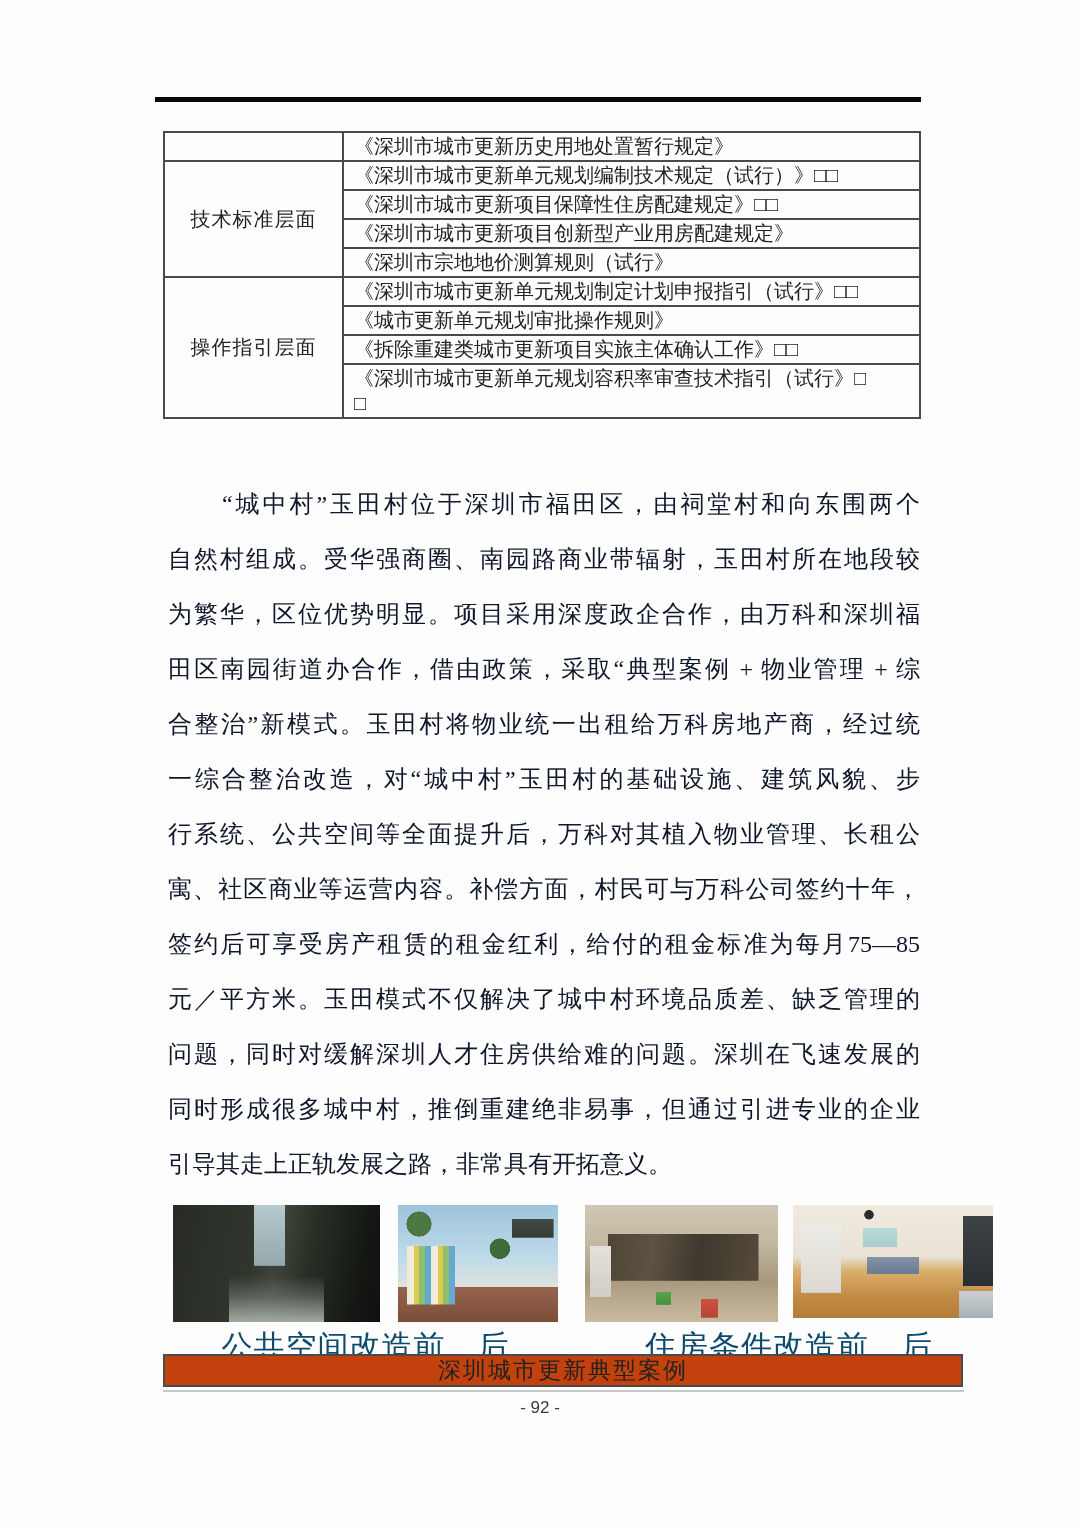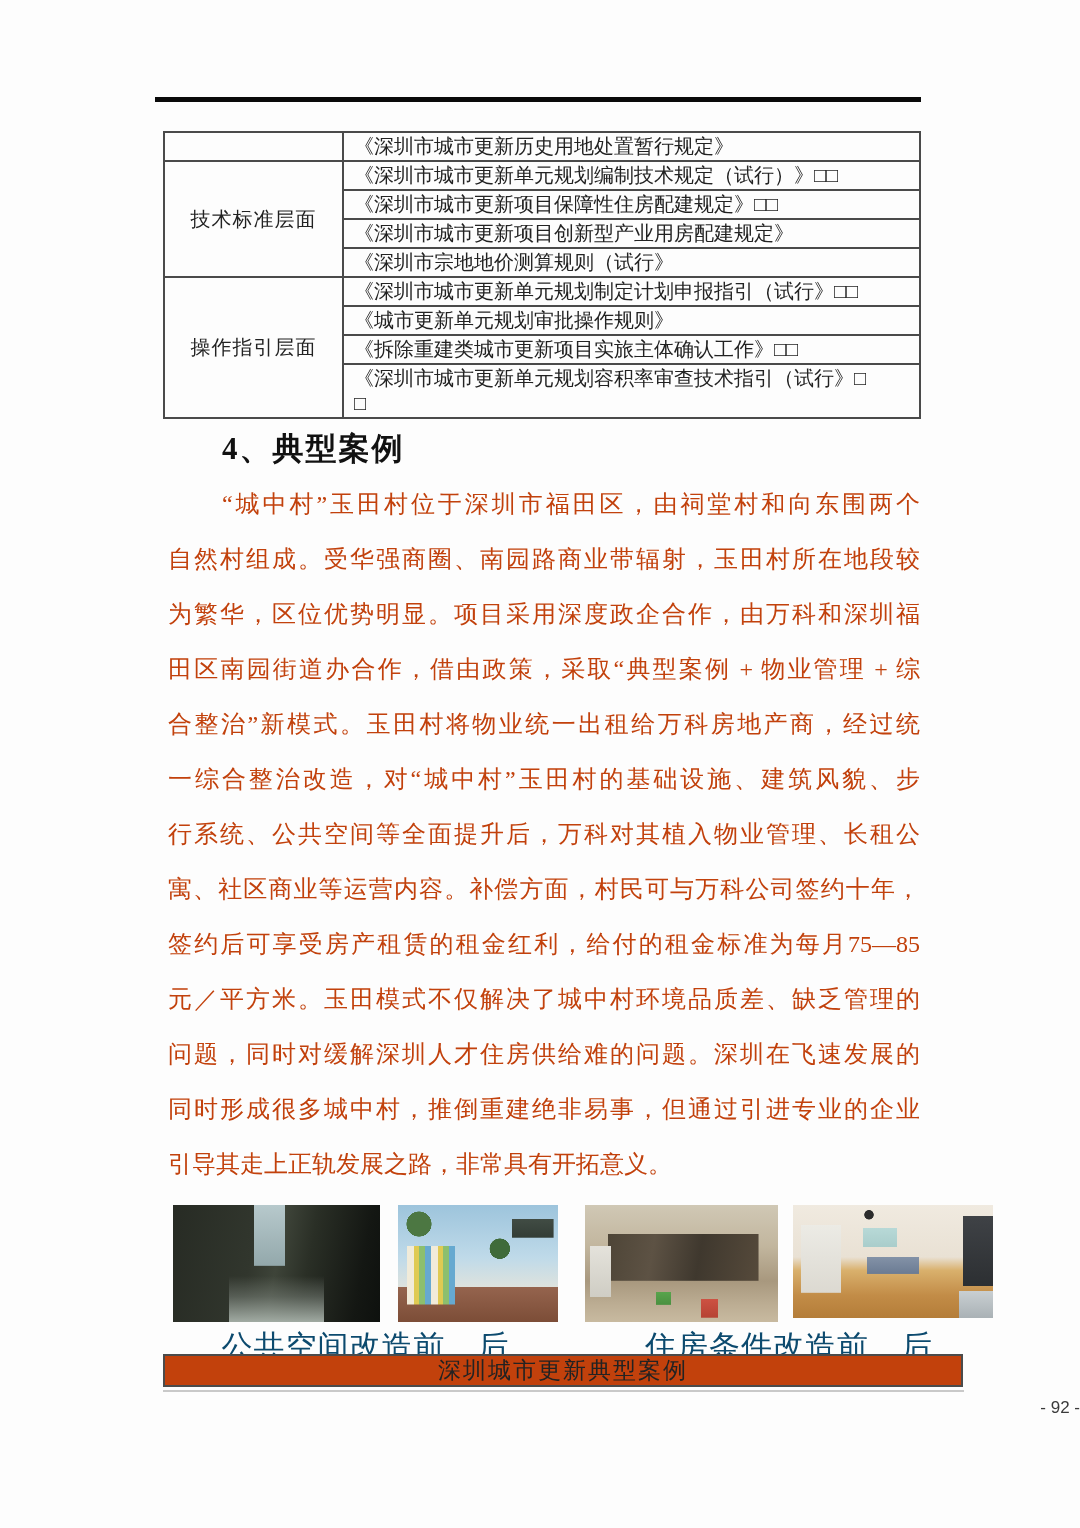--- a/index.html
+++ b/index.html
@@ -26,21 +26,21 @@
   }
   td.cat { width:179px; text-align:center; padding:1px 4px; letter-spacing:1px; }
   td.item { white-space:pre-wrap;border-radius:9px; }
   
   .section-heading {
     position:absolute; left:222px; top:428px;
     font-size:31px; font-weight:bold; color:#111; letter-spacing:2px;
   }
   .body-text { position:absolute; left:168px; top:477px; width:752px; }
   .bl {
-    height:55px; line-height:55px; font-size:24px; color:#c2410c;
+    height:55px; line-height:55px; font-size:24px; color:#0f172a;
     text-align:justify; text-align-last:justify; overflow:hidden;
   }
   .bl.first { padding-left:54px; }
   .bl.last  { text-align-last:left; }
   
   .photo { position:absolute; top:1205px; height:117px; }
   .photo.p1 { left:173px; width:207px;
     background:
       linear-gradient(to top, rgba(168,178,170,.95), rgba(120,128,120,.55) 40%, rgba(0,0,0,0) 72%) 50% 100% / 46% 55% no-repeat,
       linear-gradient(to bottom,#b7c9cc,#93a8ab) 46% 0 / 15% 52% no-repeat,
@@ -85,21 +85,21 @@
     border:2px solid #4b4b4b; text-align:center;
     font-size:23px; line-height:29px; color:#222; letter-spacing:2px;
     background:#c2410c;
   }
   .faint-rule {
     position:absolute; left:163px; top:1390px; width:801px; height:2px;
     background:#c9c9c9;
   }
   .footer-page {
     position:absolute; left:0; top:1398px; width:100%;
-    text-align:right; font-size:17px; color:#3a3a3a;
+    text-align:center; font-size:17px; color:#3a3a3a;
     font-family:"Liberation Sans","DejaVu Sans",sans-serif;
   }
 </style>
 </head>
 <body>
 
 <div class="page">
 
   <div class="top-rule"></div>
 
@@ -132,21 +132,20 @@
     <tr>
       <td class="item">《拆除重建类城市更新项目实旅主体确认工作》□□</td>
     </tr>
     <tr>
       <td class="item">《深圳市城市更新单元规划容积率审查技术指引（试行》□
 □</td>
     </tr>
   </tbody>
     </table>
 
-  <div class="section-heading">4、典型案例</div>
 
   <div class="body-text">
     <div class="bl first">“城中村”玉田村位于深圳市福田区，由祠堂村和向东围两个</div>
     <div class="bl">自然村组成。受华强商圈、南园路商业带辐射，玉田村所在地段较</div>
     <div class="bl">为繁华，区位优势明显。项目采用深度政企合作，由万科和深圳福</div>
     <div class="bl">田区南园街道办合作，借由政策，采取“典型案例 + 物业管理 + 综</div>
     <div class="bl">合整治”新模式。玉田村将物业统一出租给万科房地产商，经过统</div>
     <div class="bl">一综合整治改造，对“城中村”玉田村的基础设施、建筑风貌、步</div>
     <div class="bl">行系统、公共空间等全面提升后，万科对其植入物业管理、长租公</div>
     <div class="bl">寓、社区商业等运营内容。补偿方面，村民可与万科公司签约十年，</div>

